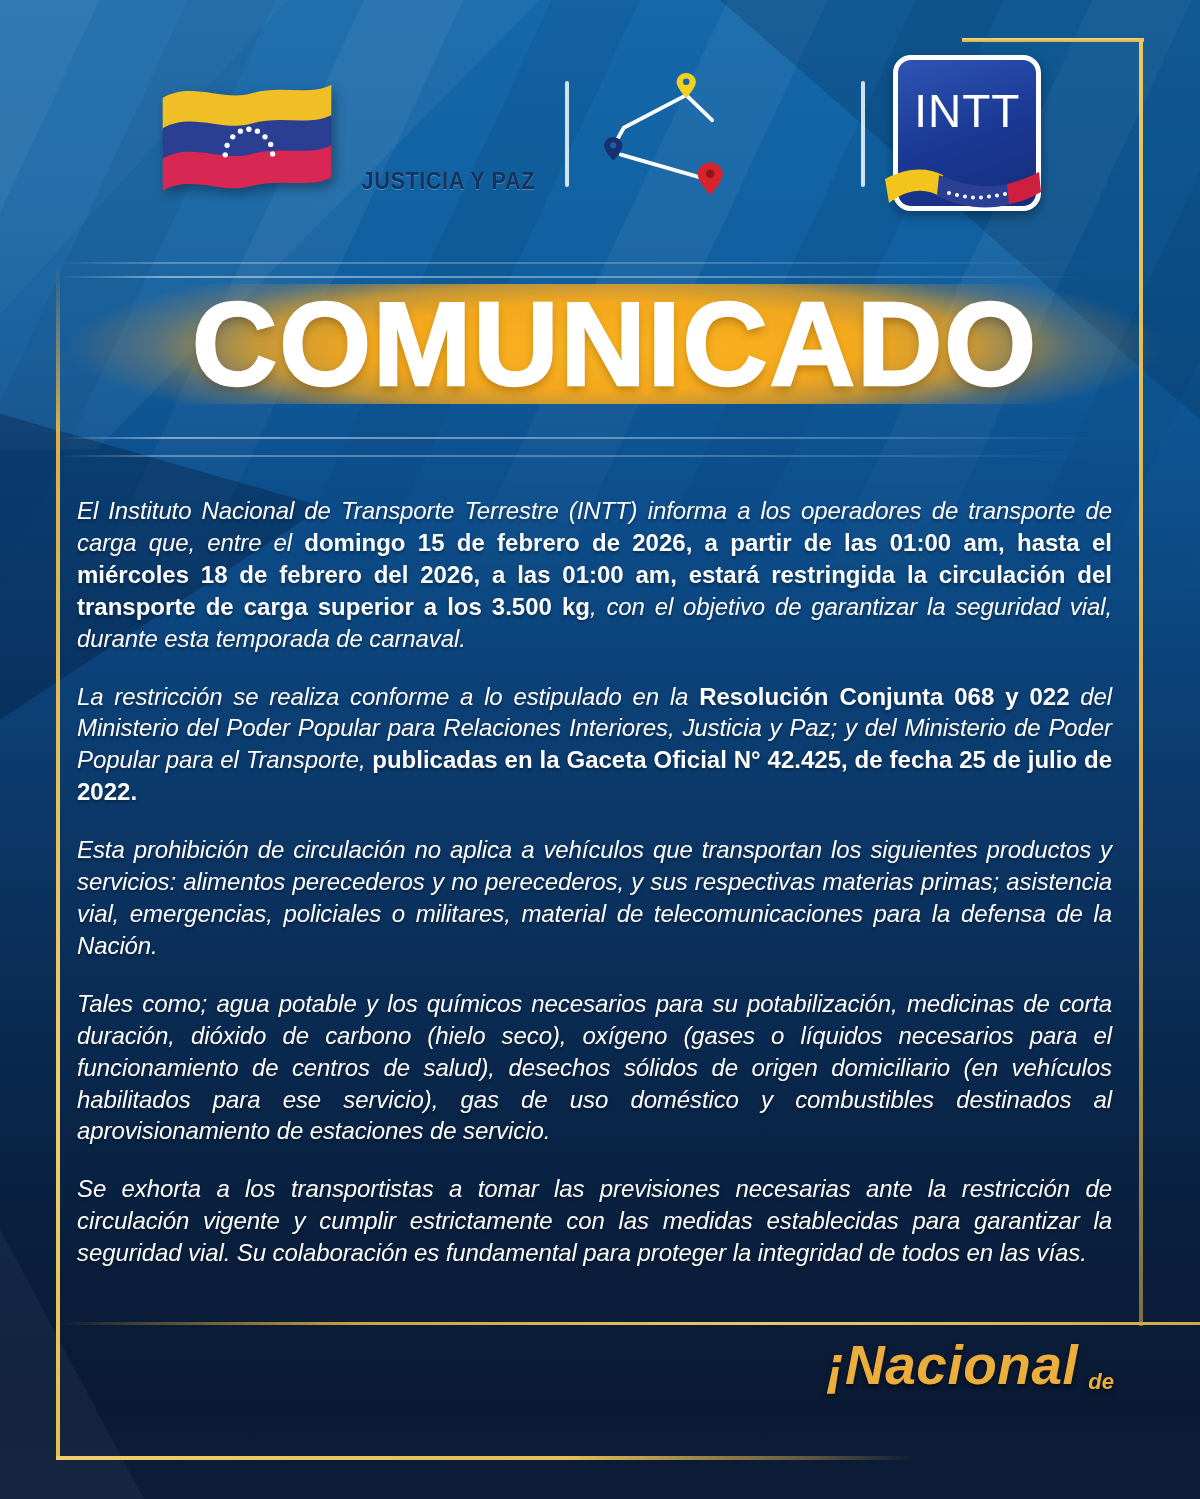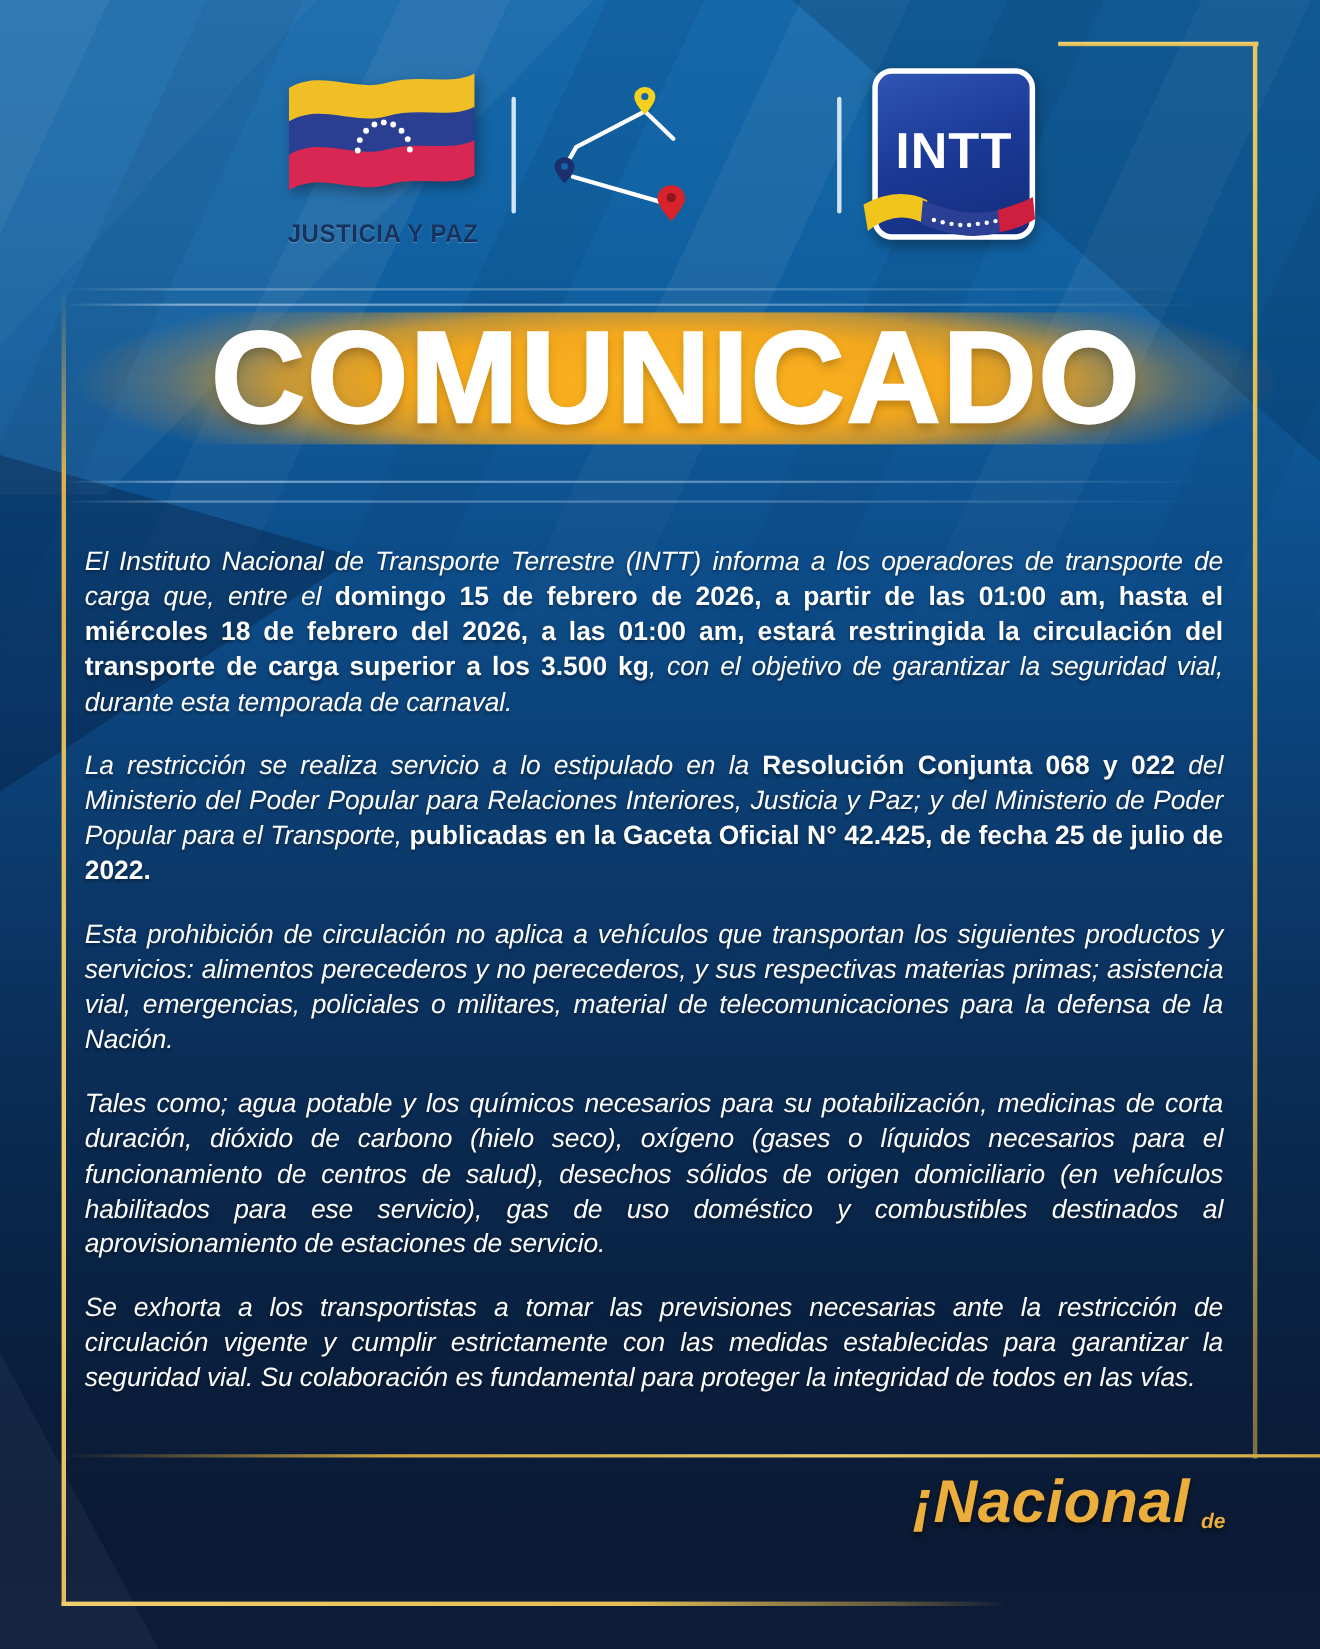--- a/index.html
+++ b/index.html
@@ -34,40 +34,40 @@
     background:linear-gradient(180deg,#e9c75f 0%,#d9b04c 60%,rgba(217,176,76,0.55) 100%);}
   .gold.left-v{top:262px;left:56px;width:4px;height:1198px;
     background:linear-gradient(180deg,rgba(217,176,76,0) 0%,#d9b04c 14%,#f0ce6b 70%,#e3bd55 100%);}
   .gold.bottom-h{top:1456px;left:56px;width:860px;height:4px;
     background:linear-gradient(90deg,#f0ce6b 0%,#e3bd55 60%,rgba(217,176,76,0.4) 88%,rgba(217,176,76,0) 100%);}
   .gold.divider{top:1322px;left:55px;width:1145px;height:3px;
     background:linear-gradient(90deg,rgba(190,150,60,0) 0%,rgba(170,130,50,0.35) 7%,#c9a23c 26%,#e7c96a 62%,#cfa944 100%);}
   
   .header{position:absolute;top:55px;left:0;width:100%;z-index:2;
     display:flex;justify-content:center;align-items:center;gap:26px;}
-  .logo-block{display:flex;flex-direction:column;align-items:flex-start;gap:20px;}
+  .logo-block{display:flex;align-items:flex-end;gap:20px;}
   .flag-svg{filter:drop-shadow(3px 5px 6px rgba(0,0,0,0.35));}
   .flag-label{margin-top:2px;font-size:23px;font-weight:700;letter-spacing:0.5px;
     color:#16335f;transform:scaleX(0.95);white-space:nowrap;
     text-shadow:0 1px 1px rgba(200,225,245,0.35);}
   .sep{width:4px;height:106px;border-radius:2px;background:rgba(230,242,250,0.9);}
   .gm-wrap{position:relative;width:240px;height:145px;}
   .gm-svg{position:absolute;left:0;top:0;}
   .gm-text{position:absolute;left:52px;top:44px;line-height:1.02;}
   .gm-l1{font-size:22px;font-weight:400;color:#e4edf5;letter-spacing:0.5px;}
   .gm-l2{font-size:26px;font-weight:700;color:#ffffff;white-space:nowrap;
     transform:scaleX(0.88);transform-origin:left;letter-spacing:0px;
     text-shadow:0 2px 3px rgba(0,0,0,0.35);}
   .intt-wrap{position:relative;width:152px;height:158px;}
   .intt-box{position:absolute;left:2px;top:0;width:138px;height:146px;
     border:5px solid #fff;border-radius:18px;
     background:linear-gradient(160deg,#2f55b4 0%,#1b3a96 48%,#142c7c 100%);
     box-shadow:0 5px 12px rgba(0,0,0,0.35);
     display:flex;justify-content:center;align-items:flex-start;}
-  .intt-text{margin-top:43px;font-size:46px;font-weight:700;color:#fff;letter-spacing:1px;}
+  .intt-text{margin-top:24px;font-size:46px;font-weight:400;color:#fff;letter-spacing:1px;}
   .intt-ribbon{position:absolute;left:-12px;bottom:-8px;}
   
   .hline{position:absolute;left:58px;right:58px;height:2px;z-index:2;
     background:linear-gradient(90deg,rgba(215,230,245,0) 0%,rgba(215,230,245,0.55) 10%,rgba(215,230,245,0.38) 62%,rgba(215,230,245,0) 96%);}
   .hl1{top:262px;opacity:.6;} .hl2{top:276px;} .hl3{top:437px;} .hl4{top:455px;opacity:.7;}
   .banner{position:absolute;top:284px;left:15px;width:100%;height:120px;z-index:2;}
   .banner-glow{position:absolute;inset:0;
     background:radial-gradient(ellipse 52% 92% at 50% 52%,
       #f9b31f 0%, #f4a81d 40%, rgba(242,165,29,0.78) 58%,
       rgba(230,150,40,0.28) 74%, rgba(220,140,50,0) 88%);}
@@ -80,21 +80,21 @@
     color:#fdfdfd;font-size:24px;line-height:1.33;font-style:italic;
     text-align:justify;letter-spacing:-0.1px;
     text-shadow:0 2px 3px rgba(0,0,0,0.4);}
   .bodytext p{margin:0 0 26px 0;}
   .b{font-style:normal;font-weight:700;letter-spacing:0;}
   
   .footer{position:absolute;top:1338px;right:86px;z-index:2;text-align:right;
     color:#ebae3d;font-style:italic;font-weight:700;line-height:1.0;
     text-shadow:0 3px 5px rgba(0,0,0,0.55);}
   .f-big{font-size:55px;letter-spacing:0.5px;}
-  .f-small{font-size:19px;}
+  .f-small{font-size:22px;}
   .f-de{margin-left:10px;position:relative;top:5px;display:inline-block;}
   .f-la{margin-right:7px;position:relative;top:-16px;display:inline-block;}
   .f-line2{margin-top:2px;}
 </style>
 </head>
 <body>
 
 <div class="page">
 
   <div class="stripes"></div>
@@ -190,21 +190,21 @@
   <div class="hline hl2"></div>
   <div class="banner">
     <div class="banner-glow"></div>
     <div class="title">COMUNICADO</div>
   </div>
   <div class="hline hl3"></div>
   <div class="hline hl4"></div>
 
   <div class="bodytext">
     <p><span>El Instituto Nacional de Transporte Terrestre (INTT) informa a los operadores de transporte de carga que, entre el </span><span class="b">domingo 15 de febrero de 2026, a partir de las 01:00 am, hasta el miércoles 18 de febrero del 2026, a las 01:00 am, estará restringida la circulación del transporte de carga superior a los 3.500 kg</span><span>, con el objetivo de garantizar la seguridad vial, durante esta temporada de carnaval.</span></p>
-    <p><span>La restricción se realiza servicio a lo estipulado en la </span><span class="b">Resolución Conjunta 068 y 022</span><span> del Ministerio del Poder Popular para Relaciones Interiores, Justicia y Paz; y del Ministerio de Poder Popular para el Transporte, </span><span class="b">publicadas en la Gaceta Oficial N° 42.425, de fecha 25 de julio de 2022.</span></p>
+    <p><span>La restricción se realiza conforme a lo estipulado en la </span><span class="b">Resolución Conjunta 068 y 022</span><span> del Ministerio del Poder Popular para Relaciones Interiores, Justicia y Paz; y del Ministerio de Poder Popular para el Transporte, </span><span class="b">publicadas en la Gaceta Oficial N° 42.425, de fecha 25 de julio de 2022.</span></p>
     <p><span>Esta prohibición de circulación no aplica a vehículos que transportan los siguientes productos y servicios: alimentos perecederos y no perecederos, y sus respectivas materias primas; asistencia vial, emergencias, policiales o militares, material de telecomunicaciones para la defensa de la Nación.</span></p>
     <p><span>Tales como; agua potable y los químicos necesarios para su potabilización, medicinas de corta duración, dióxido de carbono (hielo seco), oxígeno (gases o líquidos necesarios para el funcionamiento de centros de salud), desechos sólidos de origen domiciliario (en vehículos habilitados para ese servicio), gas de uso doméstico y combustibles destinados al aprovisionamiento de estaciones de servicio.</span></p>
     <p><span>Se exhorta a los transportistas a tomar las previsiones necesarias ante la restricción de circulación vigente y cumplir estrictamente con las medidas establecidas para garantizar la seguridad vial. Su colaboración es fundamental para proteger la integridad de todos en las vías.</span></p>
   </div>
 
   <div class="footer">
     <div class="f-line1"><span class="f-big">¡Nacional</span><span class="f-small f-de">de</span></div>
   </div>
 
 </div>

